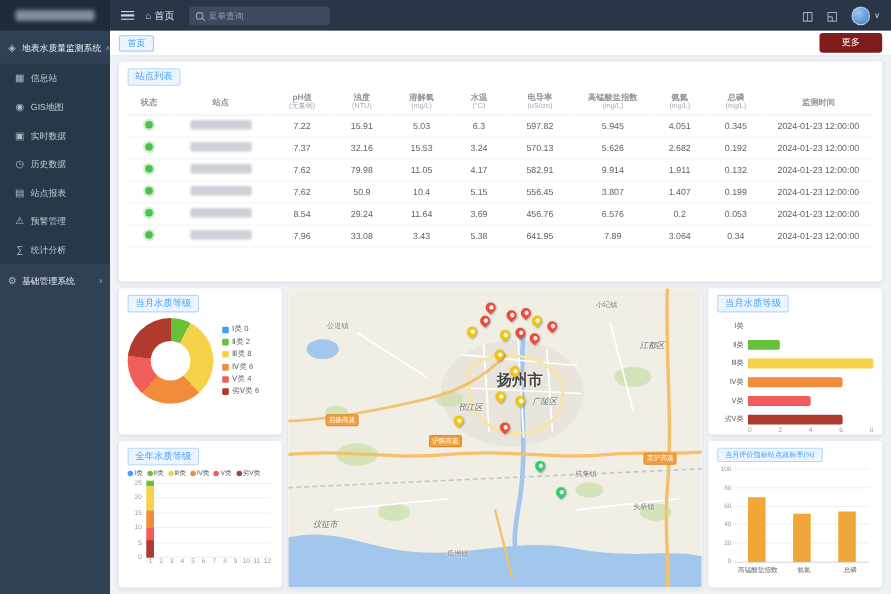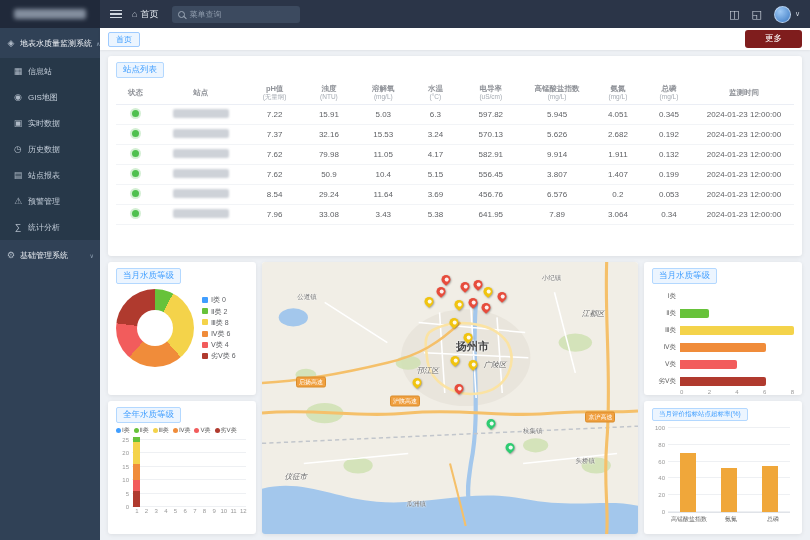--- a/index.html
+++ b/index.html
@@ -94,21 +94,21 @@
   .v-bars { position:absolute; inset:0; display:flex; justify-content:space-around; align-items:flex-end; }
   .v-bar { width:16px; }
   .v-xlabels { display:flex; margin-left:16px; margin-top:2px; }
   .v-xlabels span { flex:1; text-align:center; font-size:6px; color:#666; white-space:nowrap; overflow:hidden; }
 
   
   .map-overlay { position:absolute; inset:0; }
   .pin { position:absolute; width:9px; height:9px; border-radius:50% 50% 50% 0; transform:translate(-50%,-100%) rotate(-45deg); box-shadow:0 1px 2px rgba(0,0,0,.35); cursor:pointer; }
   .pin::after { content:""; position:absolute; left:2.5px; top:2.5px; width:4px; height:4px; border-radius:50%; background:rgba(255,255,255,.92); }
   .map-label { position:absolute; transform:translate(-50%,-50%); color:#777; font-size:6.5px; text-shadow:0 0 2px #fff,0 0 2px #fff; white-space:nowrap; }
-  .map-label.city { font-size:11px; font-weight:bold; color:#444; }
+  .map-label.city { font-size:14px; font-weight:bold; color:#444; }
   .map-label.district { font-size:7.5px; color:#666;font-style:italic; }
   .road-chip { position:absolute; transform:translate(-50%,-50%); background:#f0a040; border:1px solid #d98c2b; color:#fff; font-size:6px; padding:0 2px; border-radius:2px; white-space:nowrap; }
 </style>
 </head>
 <body>
 
 <div class="app">
 
   <header class="topbar">
     <div class="logo">

